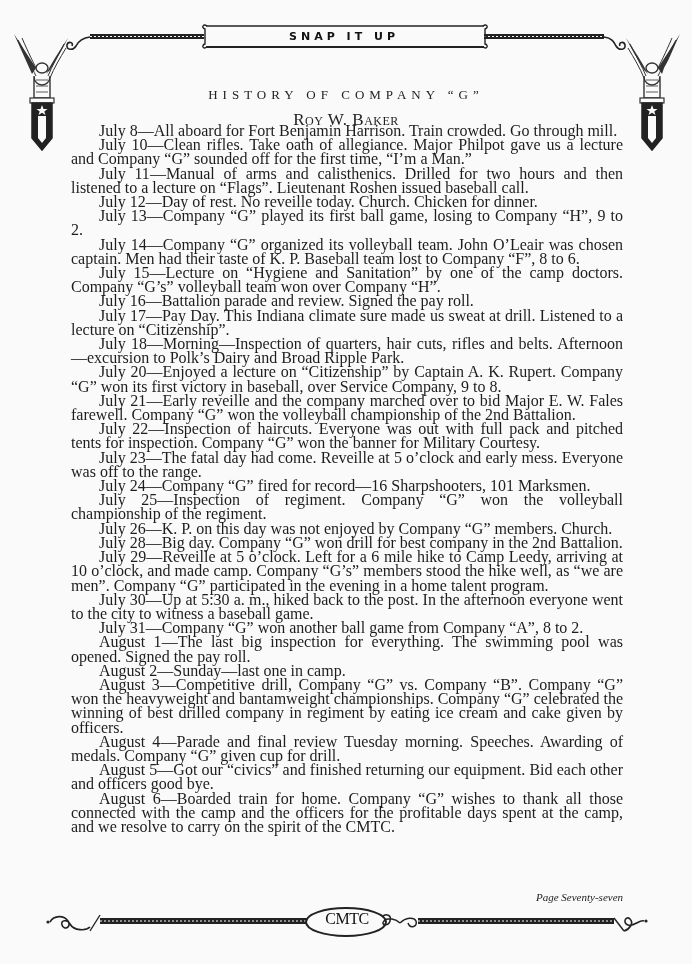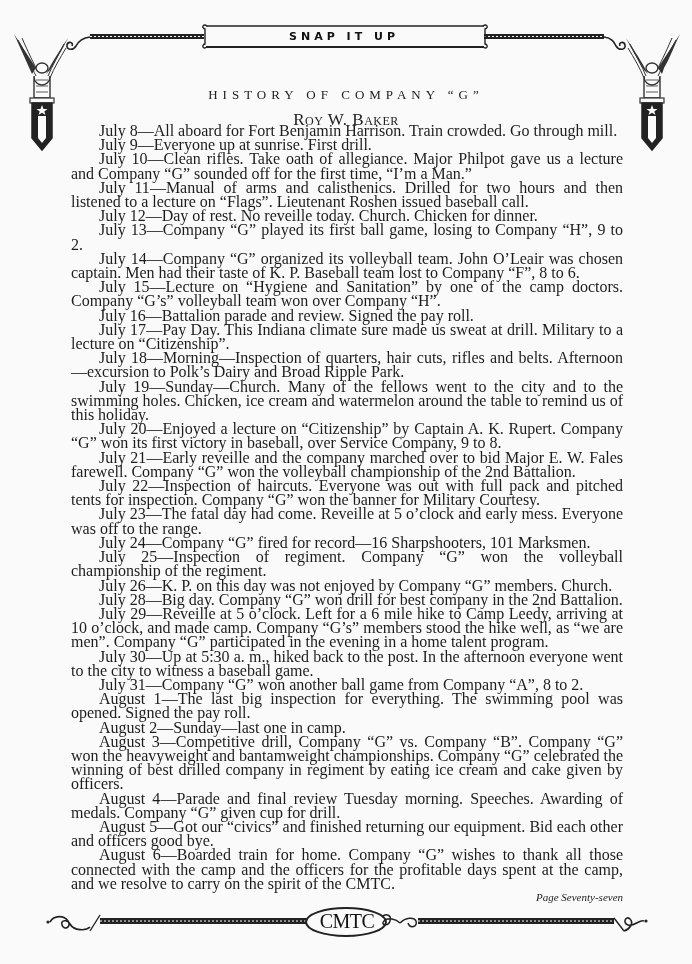--- a/index.html
+++ b/index.html
@@ -44,21 +44,21 @@
   .entry .date { }
 
   
   .page-number {
     position: absolute; left: 536px; top: 891px;
     font-family: "Liberation Serif", serif; font-style: italic; font-size: 11px; color: #222;
   }
   .bottom-ornament { position: absolute; left: 40px; top: 905px; width: 612px; height: 40px; }
   .cmtc-label {
     position: absolute; left: 306px; top: 910px; width: 82px; text-align: center;
-    font-family: "Liberation Serif", serif; font-size: 20px; letter-spacing: -0.5px; color: #111;
+    font-family: "Liberation Serif", serif; font-size: 16px; letter-spacing: -0.5px; color: #111;
   }
 </style>
 </head>
 <body>
 
 <div class="page">
 
   <svg class="top-ornament" viewBox="0 0 692 60">
 
     <rect x="90" y="14" width="114" height="5" fill="#222"></rect>
@@ -107,31 +107,29 @@
     <rect x="24" y="88" width="6" height="22" fill="#222"></rect>
     <rect x="38" y="88" width="6" height="22" fill="#222"></rect>
     <path d="M24 110 L 34 122 L 44 110 L 38 110 L 34 115 L 30 110 Z" fill="#222"></path>
   </svg>
 
   <div class="title">HISTORY OF COMPANY “G”</div>
   <div class="author">Roy W. Baker</div>
 
   <div class="entries" id="entries">
       <p class="entry"><span class="date">July  8</span><span>—</span><span>All aboard for Fort Benjamin Harrison.  Train crowded.  Go through mill.</span></p>
-      <p class="entry"><span class="date">July  9</span><span>—</span><span>Everyone up at sunrise.  First drill.</span></p>
       <p class="entry"><span class="date">July 10</span><span>—</span><span>Clean rifles.  Take oath of allegiance.  Major Philpot gave us a lecture and Company “G” sounded off for the first time, “I’m a Man.”</span></p>
       <p class="entry"><span class="date">July 11</span><span>—</span><span>Manual of arms and calisthenics.  Drilled for two hours and then listened to a lecture on “Flags”.  Lieutenant Roshen issued baseball call.</span></p>
       <p class="entry"><span class="date">July 12</span><span>—</span><span>Day of rest.  No reveille today.  Church.  Chicken for dinner.</span></p>
       <p class="entry"><span class="date">July 13</span><span>—</span><span>Company “G” played its first ball game, losing to Company “H”, 9 to 2.</span></p>
       <p class="entry"><span class="date">July 14</span><span>—</span><span>Company “G” organized its volleyball team.  John O’Leair was chosen captain.  Men had their taste of K. P.  Baseball team lost to Company “F”, 8 to 6.</span></p>
       <p class="entry"><span class="date">July 15</span><span>—</span><span>Lecture on “Hygiene and Sanitation” by one of the camp doctors.  Company “G’s” volleyball team won over Company “H”.</span></p>
       <p class="entry"><span class="date">July 16</span><span>—</span><span>Battalion parade and review.  Signed the pay roll.</span></p>
-      <p class="entry"><span class="date">July 17</span><span>—</span><span>Pay Day.  This Indiana climate sure made us sweat at drill.  Military to a lecture on “Citizenship”.</span></p>
+      <p class="entry"><span class="date">July 17</span><span>—</span><span>Pay Day.  This Indiana climate sure made us sweat at drill.  Listened to a lecture on “Citizenship”.</span></p>
       <p class="entry"><span class="date">July 18</span><span>—</span><span>Morning—Inspection of quarters, hair cuts, rifles and belts.  Afternoon—excursion to Polk’s Dairy and Broad Ripple Park.</span></p>
-      <p class="entry"><span class="date">July 19</span><span>—</span><span>Sunday—Church.  Many of the fellows went to the city and to the swimming holes.  Chicken, ice cream and watermelon around the table to remind us of this holiday.</span></p>
       <p class="entry"><span class="date">July 20</span><span>—</span><span>Enjoyed a lecture on “Citizenship” by Captain A. K. Rupert.  Company “G” won its first victory in baseball, over Service Company, 9 to 8.</span></p>
       <p class="entry"><span class="date">July 21</span><span>—</span><span>Early reveille and the company marched over to bid Major E. W. Fales farewell.  Company “G” won the volleyball championship of the 2nd Battalion.</span></p>
       <p class="entry"><span class="date">July 22</span><span>—</span><span>Inspection of haircuts.  Everyone was out with full pack and pitched tents for inspection.  Company “G” won the banner for Military Courtesy.</span></p>
       <p class="entry"><span class="date">July 23</span><span>—</span><span>The fatal day had come.  Reveille at 5 o’clock and early mess.  Everyone was off to the range.</span></p>
       <p class="entry"><span class="date">July 24</span><span>—</span><span>Company “G” fired for record—16 Sharpshooters, 101 Marksmen.</span></p>
       <p class="entry"><span class="date">July 25</span><span>—</span><span>Inspection of regiment.  Company “G” won the volleyball championship of the regiment.</span></p>
       <p class="entry"><span class="date">July 26</span><span>—</span><span>K. P. on this day was not enjoyed by Company “G” members.  Church.</span></p>
       <p class="entry"><span class="date">July 28</span><span>—</span><span>Big day.  Company “G” won drill for best company in the 2nd Battalion.</span></p>
       <p class="entry"><span class="date">July 29</span><span>—</span><span>Reveille at 5 o’clock.  Left for a 6 mile hike to Camp Leedy, arriving at 10 o’clock, and made camp.  Company “G’s” members stood the hike well, as “we are men”.  Company “G” participated in the evening in a home talent program.</span></p>
       <p class="entry"><span class="date">July 30</span><span>—</span><span>Up at 5:30 a. m., hiked back to the post.  In the afternoon everyone went to the city to witness a baseball game.</span></p>

